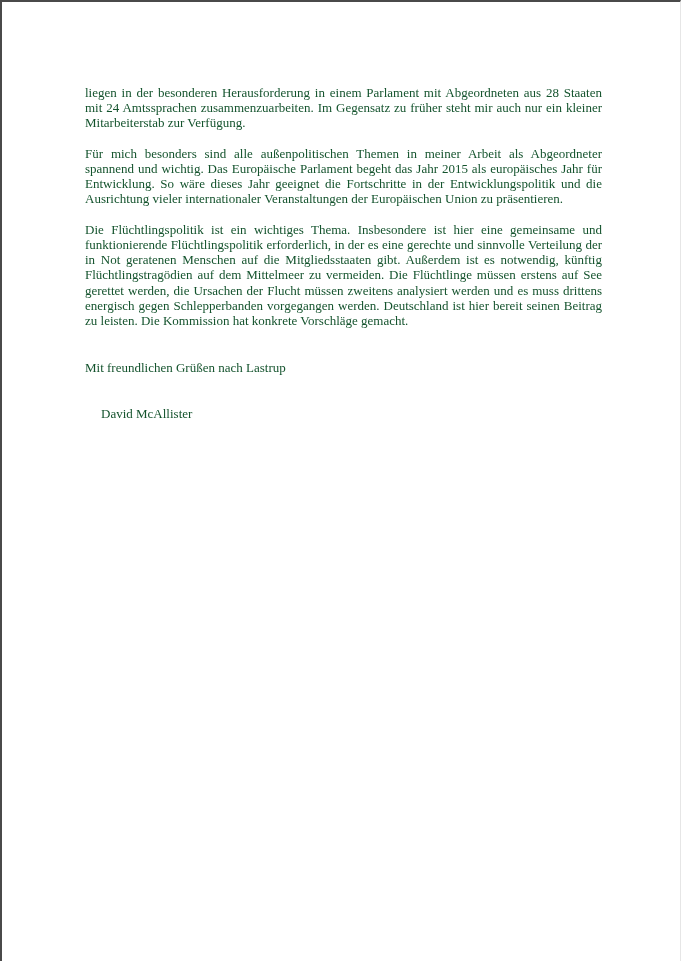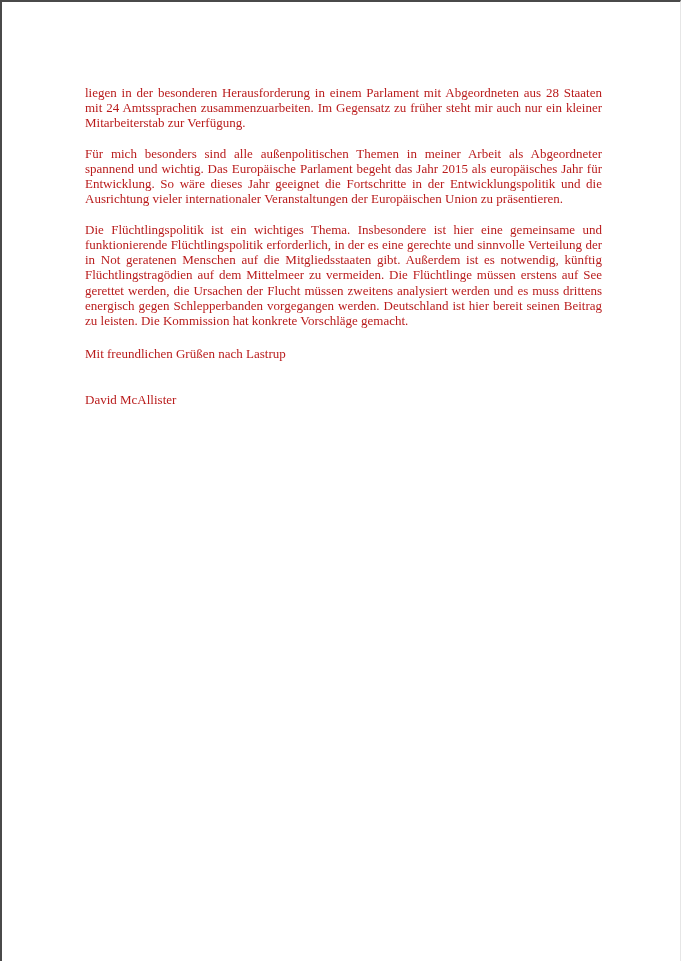--- a/index.html
+++ b/index.html
@@ -26,33 +26,33 @@
     background: #ffffff;
   }
   .content {
     position: absolute;
     left: 83px;
     top: 83px;
     width: 517px;
     font-family: "Liberation Serif", "DejaVu Serif", serif;
     font-size: 13px;
     line-height: 15.2px;
-    color: #b91c1c;
+    color: #14532d;
   }
   .content p {
     margin: 0 0 15.2px 0;
     text-align: justify;
     text-align-last: left;
   }
   .content p.closing {
-    margin-top: 18px;
+    margin-top: 32px;
     margin-bottom: 30.4px;
   }
   .content p.signature {
-    margin: 0;
+    margin: 16px;
   }
 </style>
 </head>
 <body>
 
 <div class="page">
   <div class="content">
     <p>liegen in der besonderen Herausforderung in einem Parlament mit Abgeordneten aus 28 Staaten mit 24 Amtssprachen  zusammenzuarbeiten. Im Gegensatz zu früher steht mir auch nur ein kleiner Mitarbeiterstab zur Verfügung.</p>
     <p>Für mich besonders sind alle außenpolitischen Themen in meiner Arbeit als Abgeordneter spannend und wichtig. Das Europäische Parlament begeht das Jahr 2015 als europäisches Jahr für Entwicklung. So wäre dieses Jahr geeignet die Fortschritte in der Entwicklungspolitik und die Ausrichtung vieler internationaler Veranstaltungen der Europäischen Union zu präsentieren.</p>
     <p>Die Flüchtlingspolitik ist ein wichtiges Thema. Insbesondere ist hier eine gemeinsame und funktionierende Flüchtlingspolitik erforderlich, in der es eine gerechte und sinnvolle Verteilung der in Not geratenen Menschen auf die Mitgliedsstaaten gibt. Außerdem ist es notwendig, künftig Flüchtlingstragödien auf dem Mittelmeer zu vermeiden. Die Flüchtlinge müssen erstens auf See gerettet werden, die Ursachen der Flucht müssen zweitens analysiert werden und es muss drittens energisch gegen Schlepperbanden vorgegangen werden. Deutschland ist hier bereit seinen Beitrag zu leisten. Die Kommission hat konkrete Vorschläge gemacht.</p>

